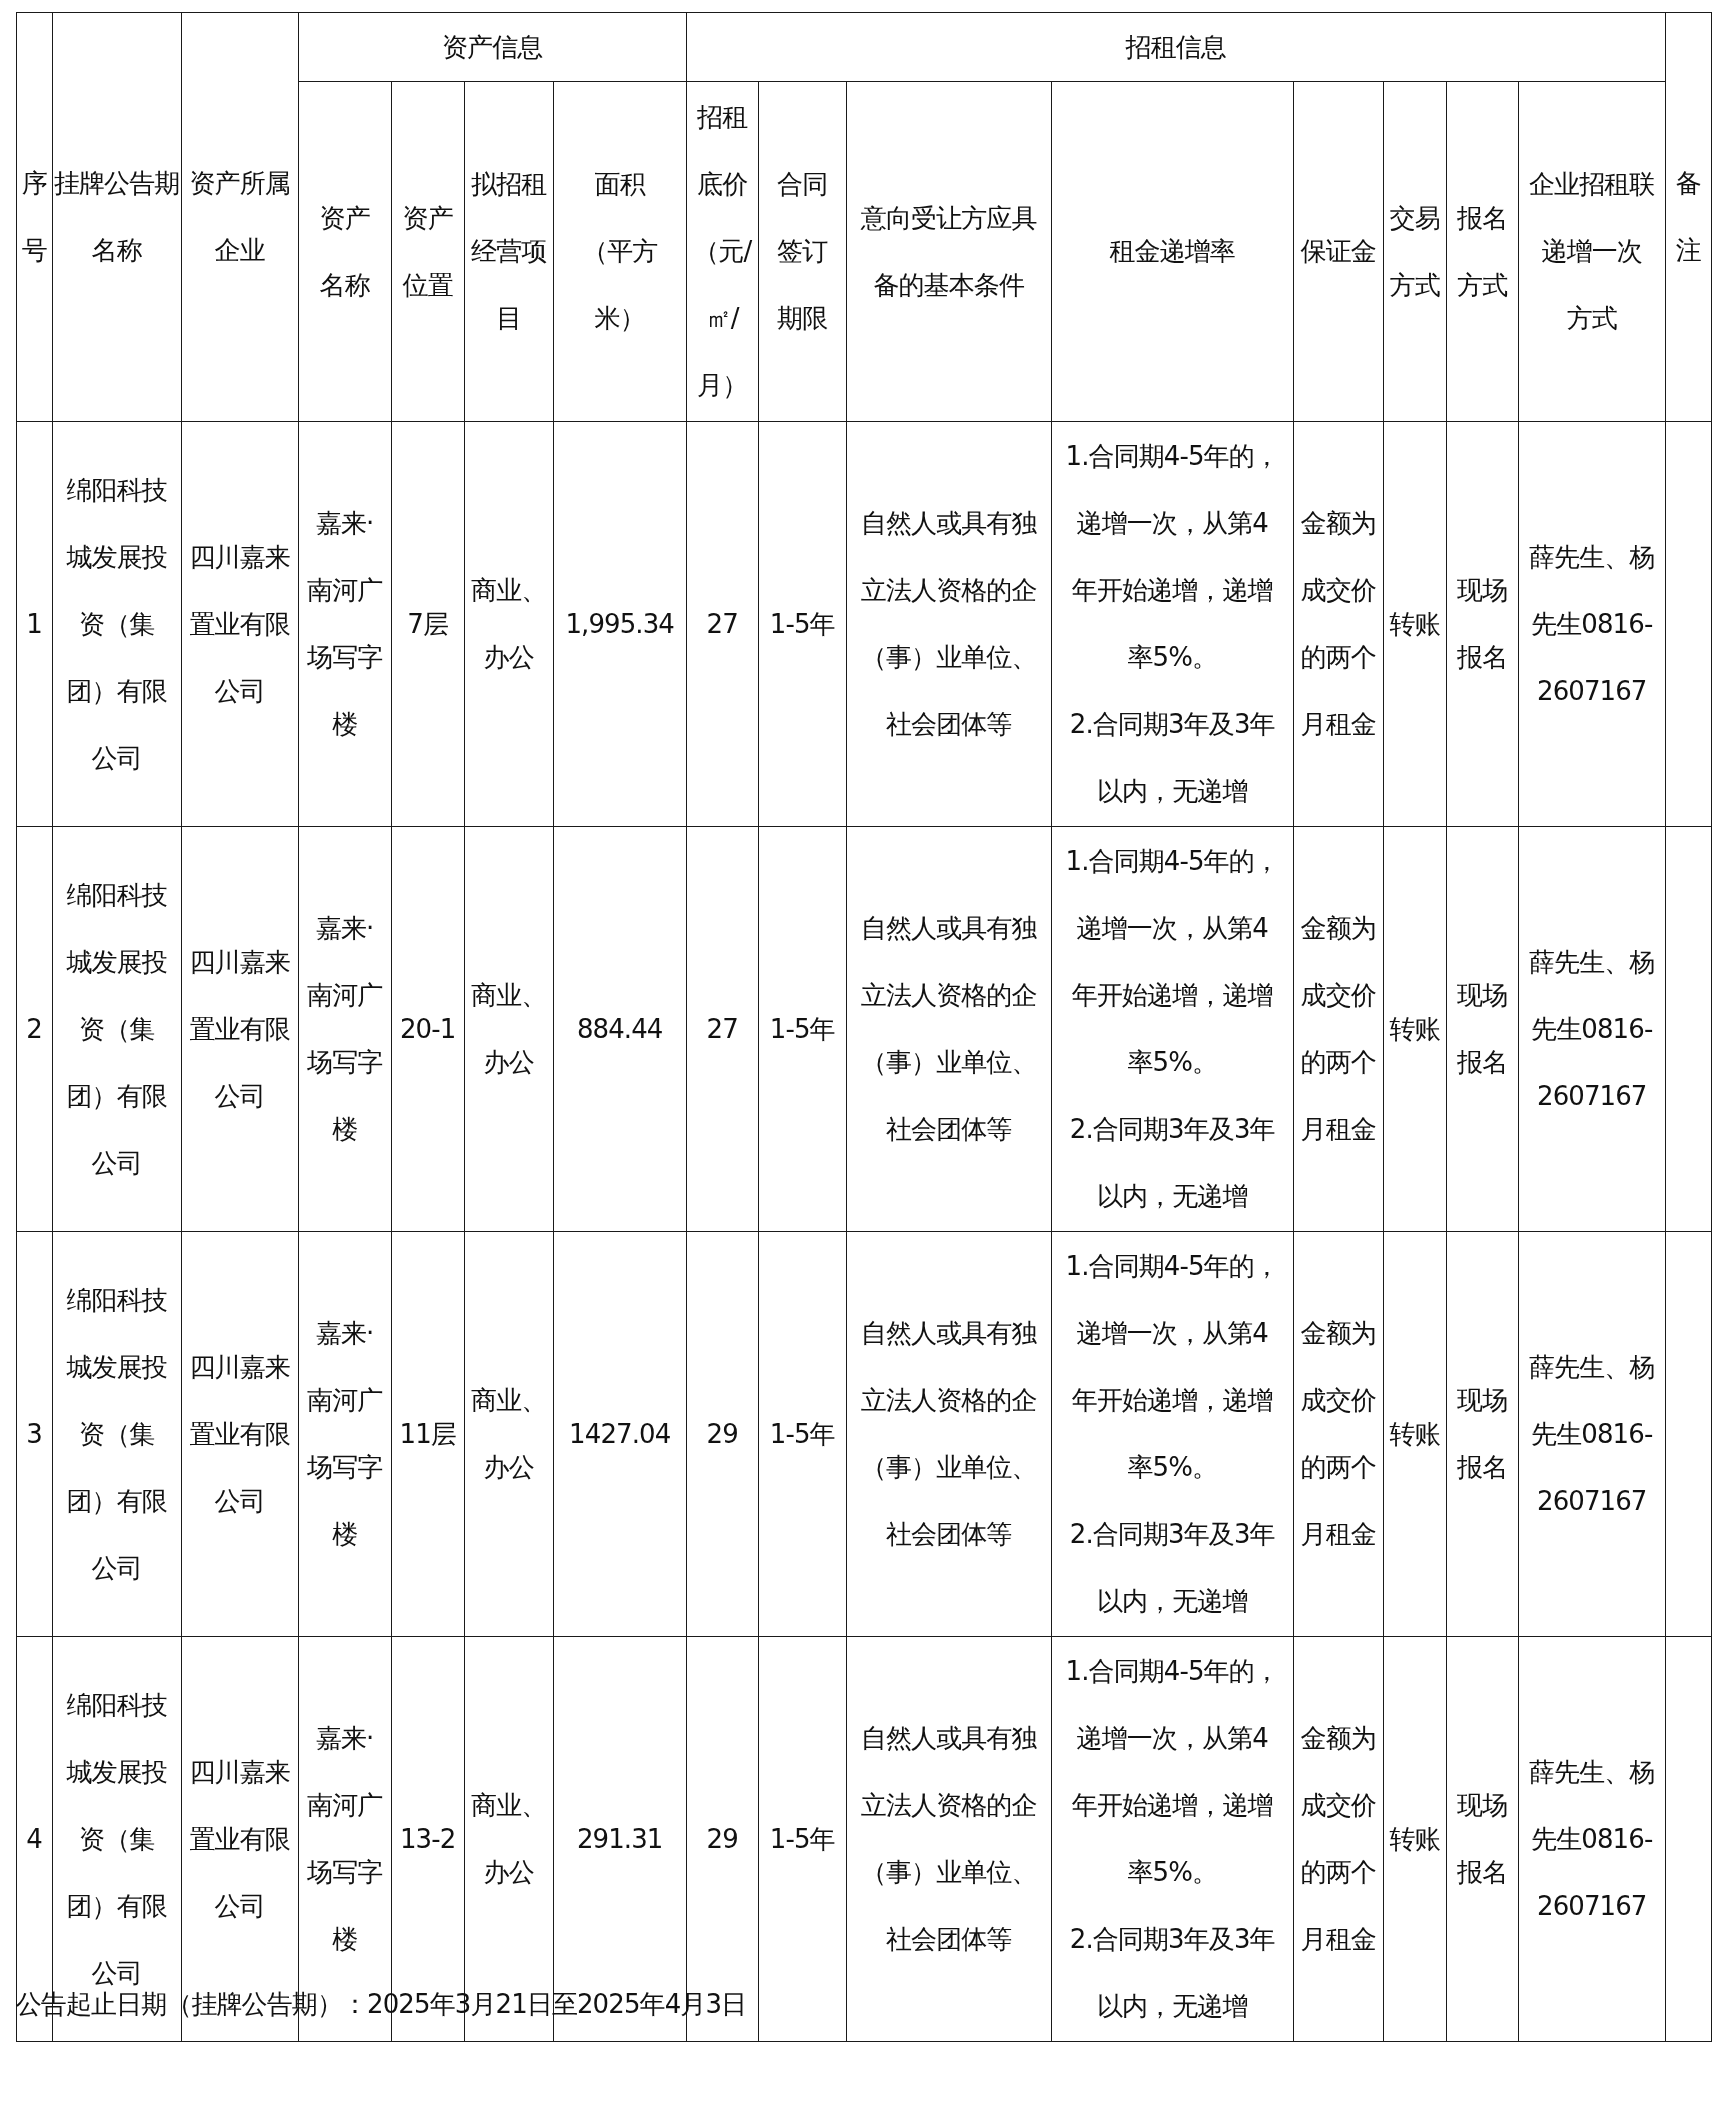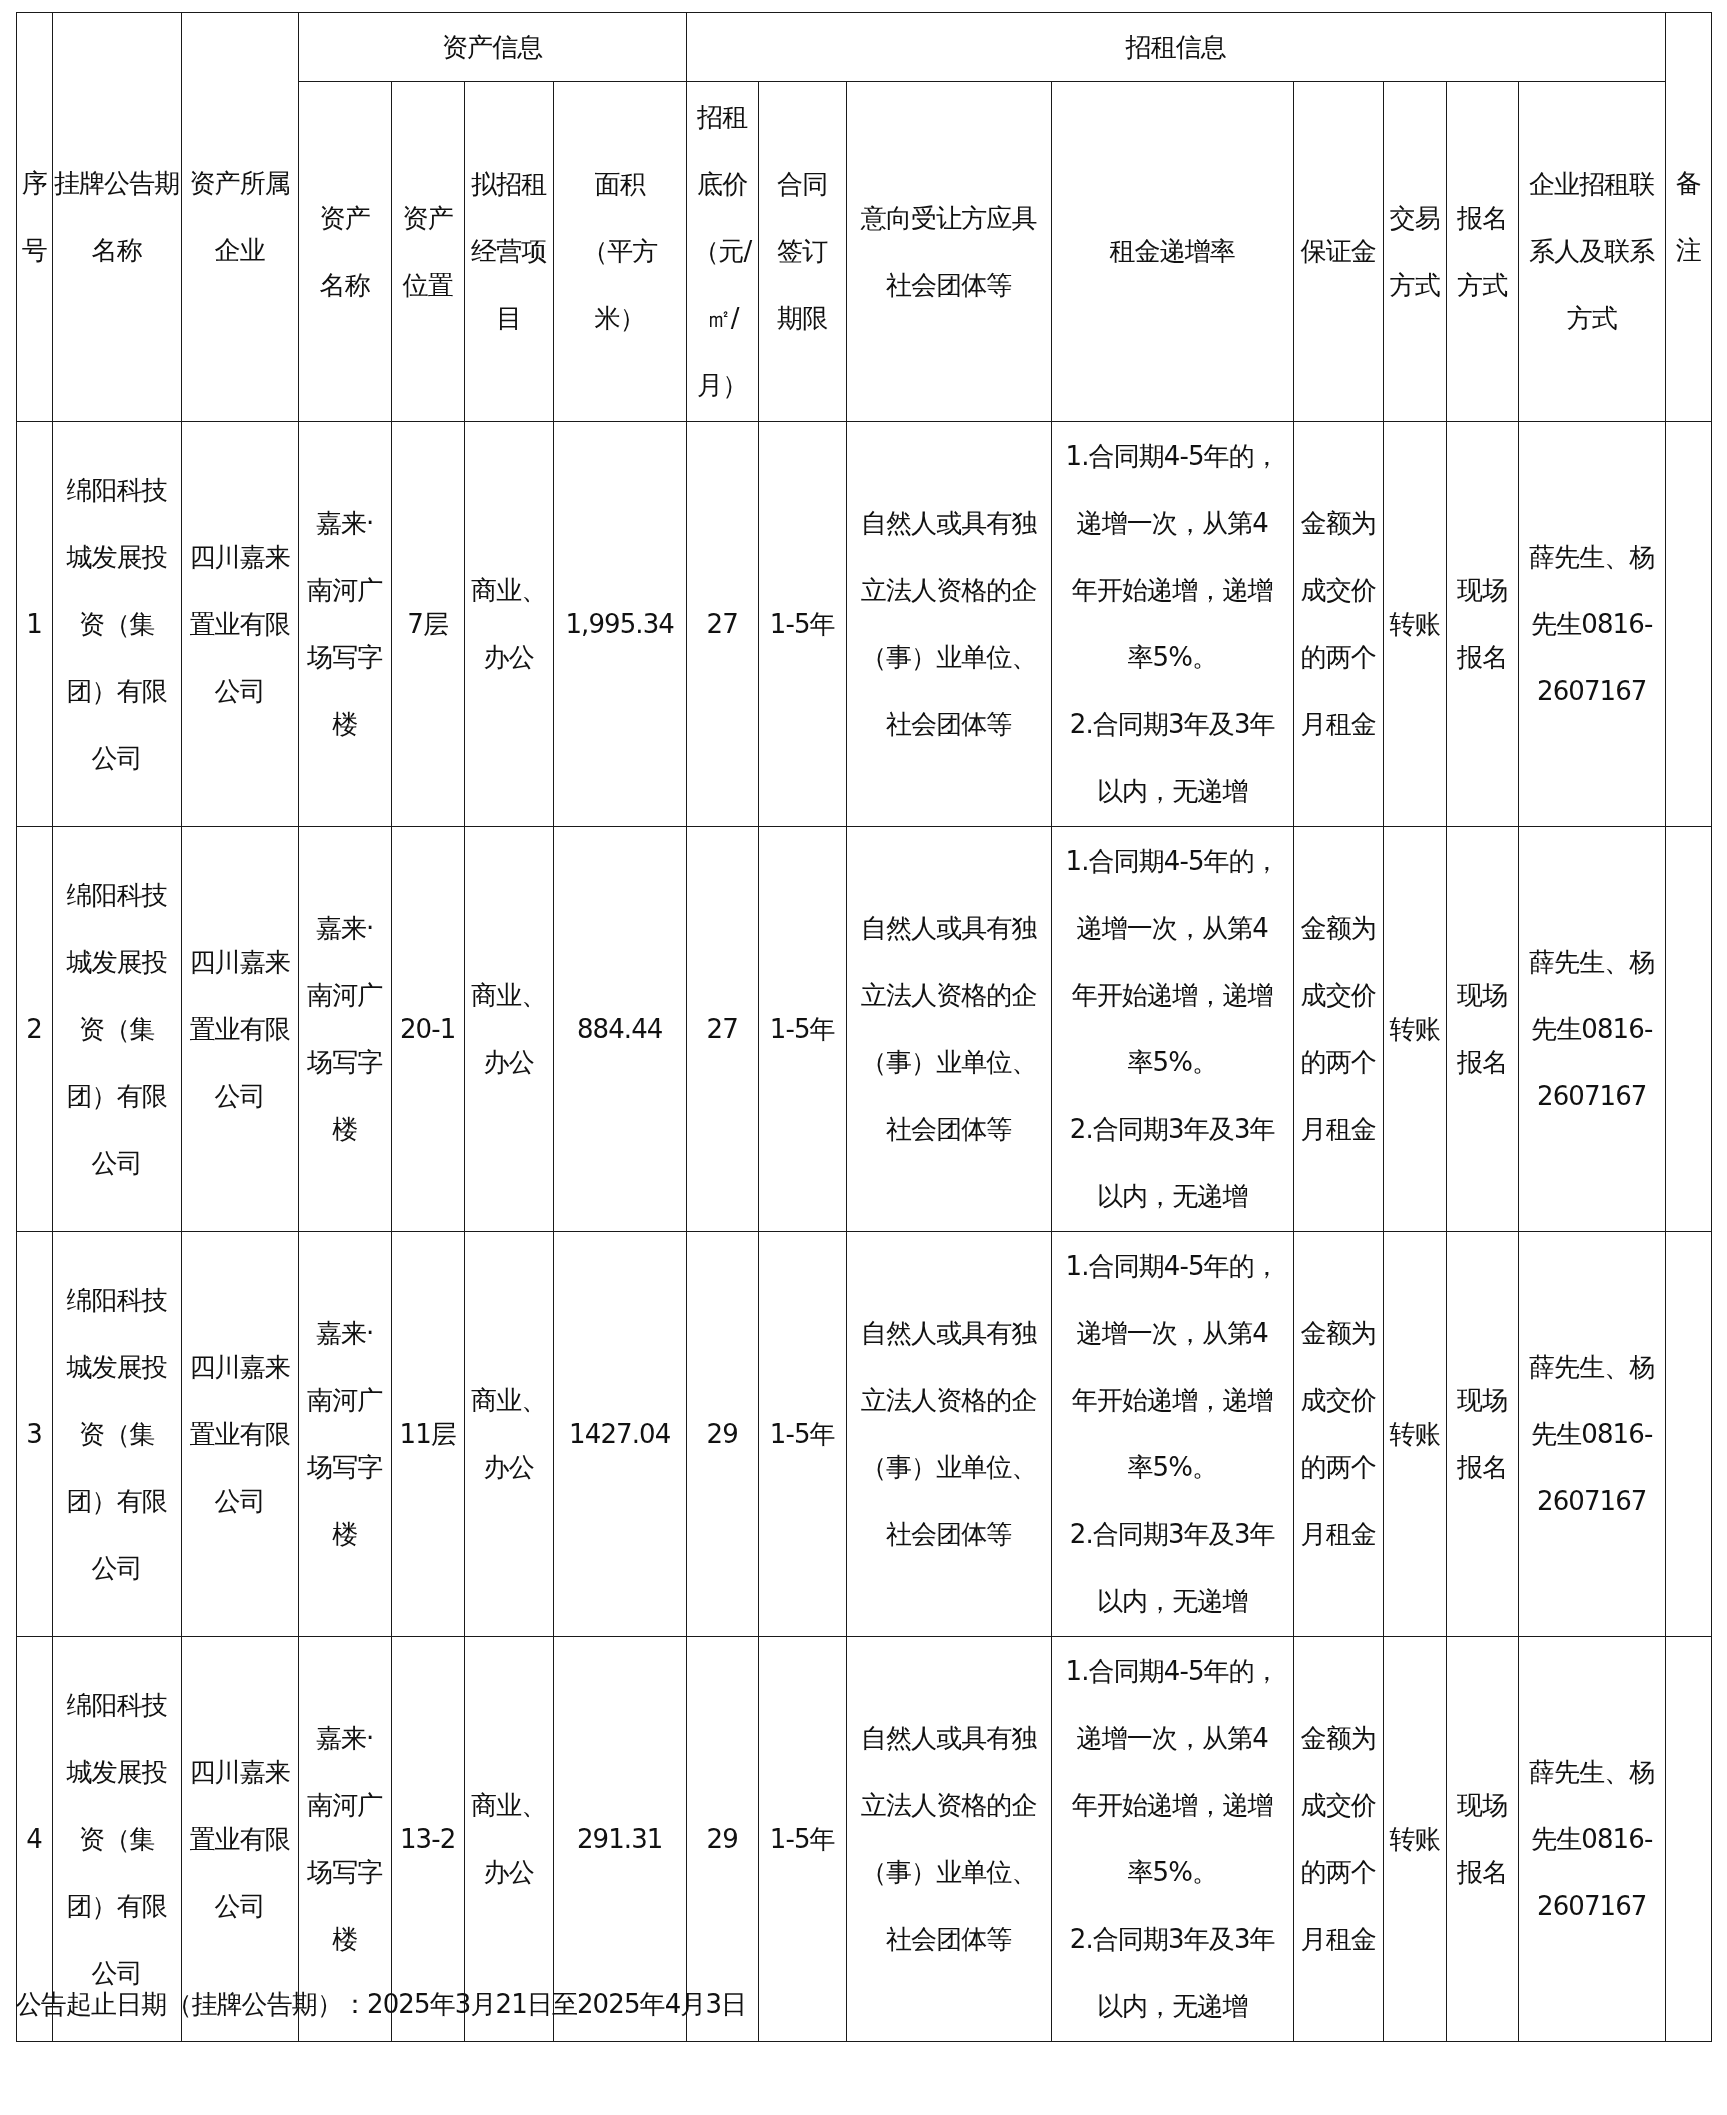--- a/index.html
+++ b/index.html
@@ -83,29 +83,29 @@
 米）</th>
       <th>招租
 底价
 （元/
 ㎡/
 月）</th>
       <th>合同
 签订
 期限</th>
       <th>意向受让方应具
-社会团体等</th>
+备的基本条件</th>
       <th>租金递增率</th>
       <th>保证金</th>
       <th>交易
 方式</th>
       <th>报名
 方式</th>
       <th>企业招租联
-系人及联系
+递增一次
 方式</th>
     </tr>
   </thead>
   <tbody>
     <tr class="data-row">
       <td class="num">1</td>
       <td>绵阳科技
 城发展投
 资（集
 团）有限

